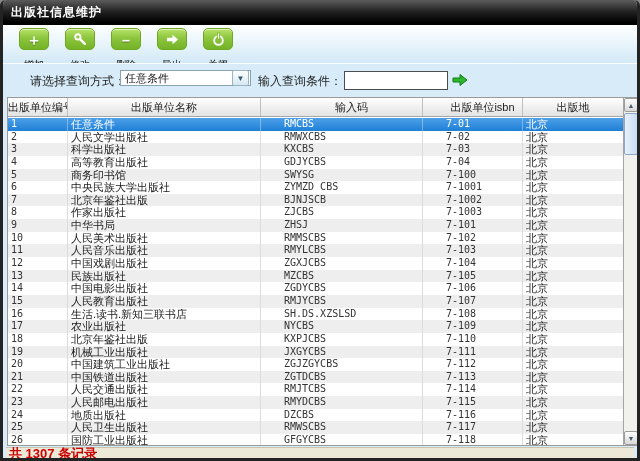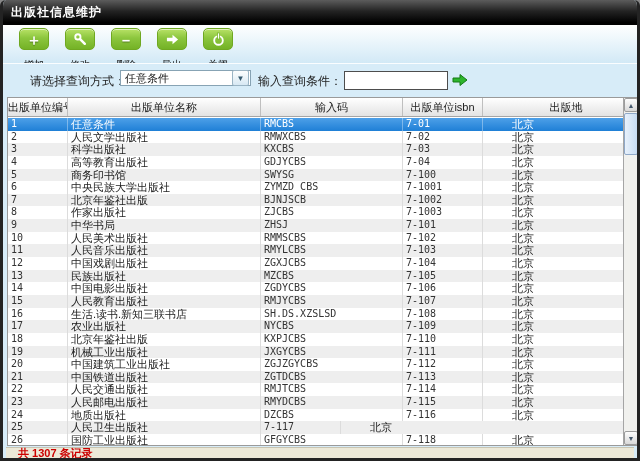--- a/index.html
+++ b/index.html
@@ -41,33 +41,33 @@
   .hc{font-size:11px;color:#222;text-align:center;line-height:18px;border-right:1px solid #bfbfbf;
     overflow:hidden;white-space:nowrap;}
   .gbody{position:absolute;left:0;top:20px;right:15px;bottom:0;overflow:hidden;}
   .trow{display:flex;height:12.65px;background:#fff;}
   .trow.odd{background:#eeeeee;}
   .trow.sel{background:linear-gradient(#4da0e8,#1f7fd6);}
   .trow.sel .c{color:#fff;border-right-color:rgba(255,255,255,.35);}
   .c{font-size:11px;color:#222;line-height:12.5px;border-right:1px solid #dcdcdc;
     overflow:hidden;white-space:nowrap;padding-left:3px;}
   .mono{font-family:"DejaVu Sans Mono","Liberation Mono",monospace;font-size:10px;color:#333;}
-  .c0{width:60px;}.c1{width:193px;}.c2{width:142px;}.c3{width:80px;}.c4{flex:1;border-right:none;margin-left:26px;}
+  .c0{width:60px;}.c1{width:193px;}.c2{width:142px;margin-left:20px;}.c3{width:80px;margin-left:20px;}.c4{flex:1;border-right:none;}
   
   .vscroll{position:absolute;top:0;right:0;bottom:0;width:15px;background:#f1f1ee;border-left:1px solid #a5a5a5;}
   .sbtn{position:absolute;left:0;width:14px;height:14px;background:linear-gradient(#fdfdfd,#d9d9d9);
     border:1px solid #9c9c9c;border-radius:2px;font-size:7px;color:#44576b;
     display:flex;align-items:center;justify-content:center;cursor:pointer;}
   .sbtn.up{top:0;} .sbtn.down{bottom:0;}
   .sthumb{position:absolute;left:0;top:15px;width:14px;height:42px;border:1px solid #8fa8c8;border-radius:2px;
     background:linear-gradient(90deg,#e8f1fb,#c7dcf3);cursor:pointer;}
   
   .statusbar{position:absolute;left:3px;right:3px;top:447px;height:11px;background:#ece9d8;
     border-top:1px solid #c9c5b2;display:flex;align-items:center;}
-  .statusbar .stext{font-size:11px;line-height:11px;font-weight:bold;color:#cc0000;padding-left:12px;}
+  .statusbar .stext{font-size:13px;line-height:11px;font-weight:bold;color:#cc0000;padding-left:3px;}
 </style>
 </head>
 <body>
 
 <div class="window">
 
   <div class="titlebar">
     <span class="title">出版社信息维护</span>
   </div>
 
@@ -300,20 +300,21 @@
         <div class="trow">
           <span class="c c0 mono">24</span>
           <span class="c c1">地质出版社</span>
           <span class="c c2 mono">DZCBS</span>
           <span class="c c3 mono">7-116</span>
           <span class="c c4">北京</span>
         </div>
         <div class="trow odd">
           <span class="c c0 mono">25</span>
           <span class="c c1">人民卫生出版社</span>
+          <span class="c c2 mono">RMWSCBS</span>
           <span class="c c3 mono">7-117</span>
           <span class="c c4">北京</span>
         </div>
         <div class="trow">
           <span class="c c0 mono">26</span>
           <span class="c c1">国防工业出版社</span>
           <span class="c c2 mono">GFGYCBS</span>
           <span class="c c3 mono">7-118</span>
           <span class="c c4">北京</span>
         </div>

